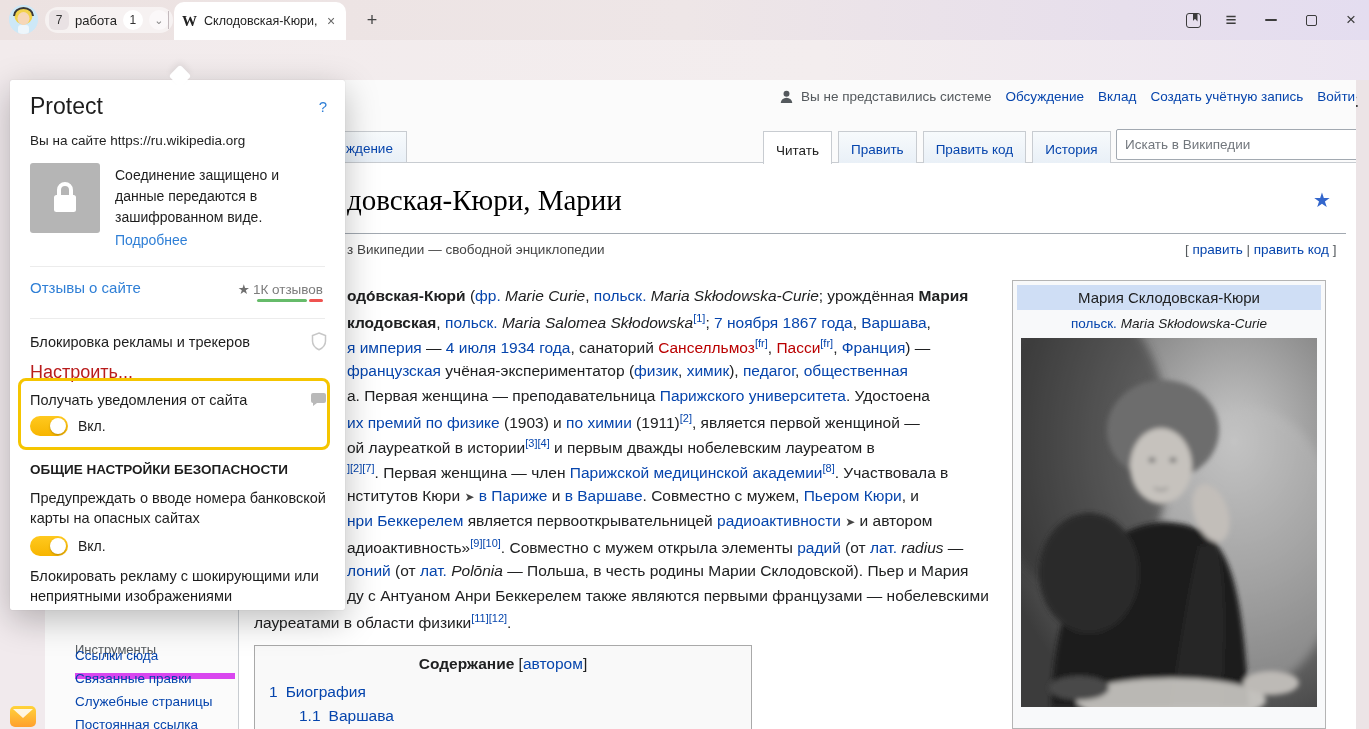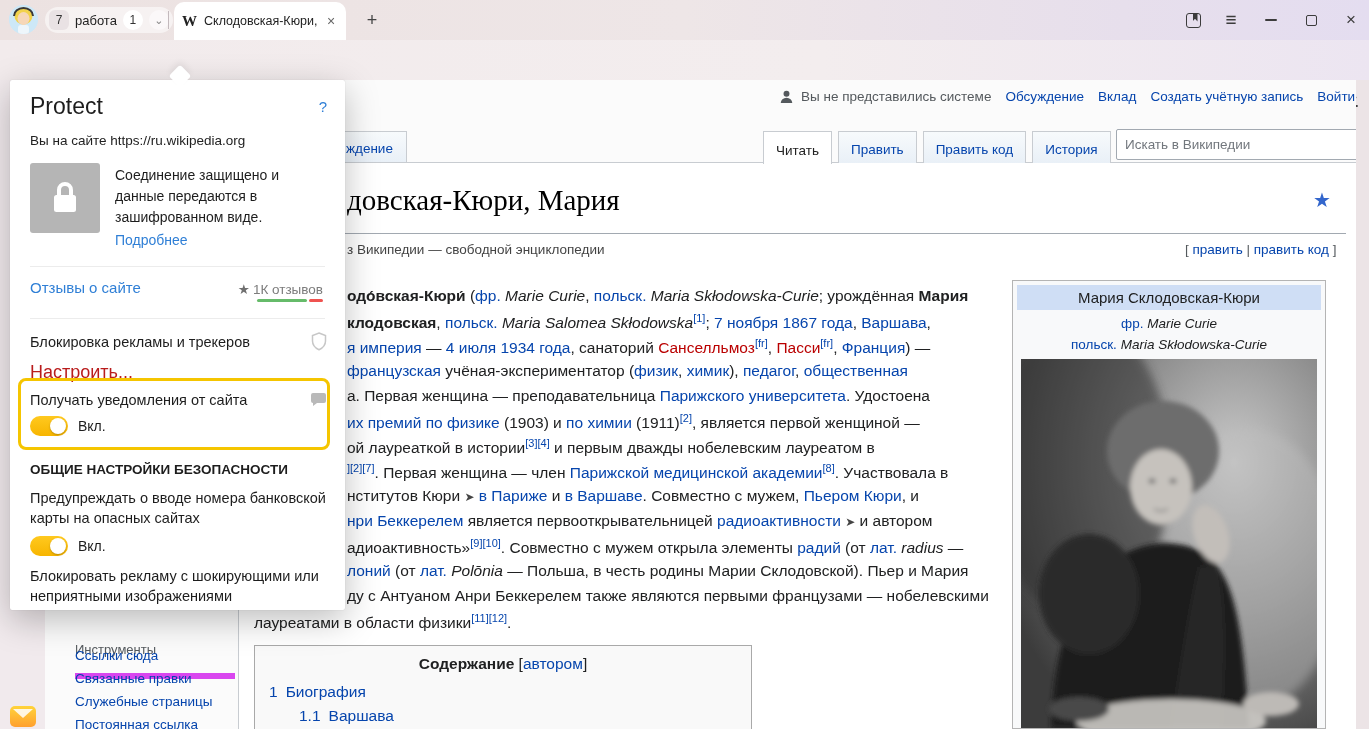--- a/index.html
+++ b/index.html
@@ -274,21 +274,21 @@
       </div>
 
     <div class="searchbox">
       <span class="ph">Искать в Википедии</span>
       <svg width="17" height="17" viewBox="0 0 17 17">
         <circle cx="7" cy="7" r="5.2" fill="none" stroke="#444" stroke-width="1.8"></circle>
         <path d="M11 11 L15.5 15.5" stroke="#444" stroke-width="1.8" stroke-linecap="round"></path>
       </svg>
     </div>
 
-    <div class="wtitle">довская-Кюри, Мария</div>
+    <div class="wtitle">довская-Кюри, Марии</div>
     <div class="title-star">★</div>
     <div class="title-rule"></div>
     <div class="sitesub">з Википедии — свободной энциклопедии</div>
     <div class="editlinks"><span>[ </span><span class="lk">править</span><span> | </span><span class="lk">править код</span><span> ]</span></div>
 
     <div id="article">
         <div class="article-line cut" style="top: 207px;"><span class="bd">одо́вская-Кюри́</span><span> (</span><span class="lk">фр.</span><span class="it"> Marie Curie</span><span>, </span><span class="lk">польск.</span><span class="it"> Maria Skłodowska-Curie</span><span>; урождённая </span><span class="bd">Мария</span></div>
         <div class="article-line cut" style="top: 232px;"><span class="bd">клодовская</span><span>, </span><span class="lk">польск.</span><span class="it"> Maria Salomea Skłodowska</span><sup class="ref">[1]</sup><span>; </span><span class="lk">7 ноября 1867 года</span><span>, </span><span class="lk">Варшава</span><span>,</span></div>
         <div class="article-line cut" style="top: 257px;"><span class="lk">я империя</span><span> — </span><span class="lk">4 июля 1934 года</span><span>, санаторий </span><span class="rl">Санселльмоз</span><sup class="ref">[fr]</sup><span>, </span><span class="rl">Пасси</span><sup class="ref">[fr]</sup><span>, </span><span class="lk">Франция</span><span>) —</span></div>
         <div class="article-line cut" style="top: 282px;"><span class="lk">французская</span><span> учёная-экспериментатор (</span><span class="lk">физик</span><span>, </span><span class="lk">химик</span><span>), </span><span class="lk">педагог</span><span>, </span><span class="lk">общественная</span></div>
@@ -315,21 +315,20 @@
     <div class="wsidebar-head">Инструменты</div>
     <div class="wsidebar-items" id="sidebar-items">
         <div class="sbitem">Ссылки сюда</div>
         <div class="sbitem">Связанные правки</div>
         <div class="sbitem">Служебные страницы</div>
         <div class="sbitem">Постоянная ссылка</div>
       </div>
 
     <div class="infobox">
       <div class="ib-head">Мария Склодовская-Кюри</div>
-      <div class="ib-line"><span class="lk">фр.</span> <span class="it">Marie Curie</span></div>
       <div class="ib-line"><span class="lk">польск.</span> <span class="it">Maria Skłodowska-Curie</span></div>
       <svg class="ib-photo" viewBox="0 0 296 369">
         <defs>
           <radialGradient id="bg" cx="72%" cy="28%" r="85%">
             <stop offset="0%" stop-color="#c9c9c9"></stop>
               <stop offset="45%" stop-color="#8d8d8d"></stop>
               <stop offset="100%" stop-color="#3c3c3c"></stop>
           </radialGradient>
           <filter id="soft">
               <feGaussianBlur stdDeviation="5"></feGaussianBlur>

